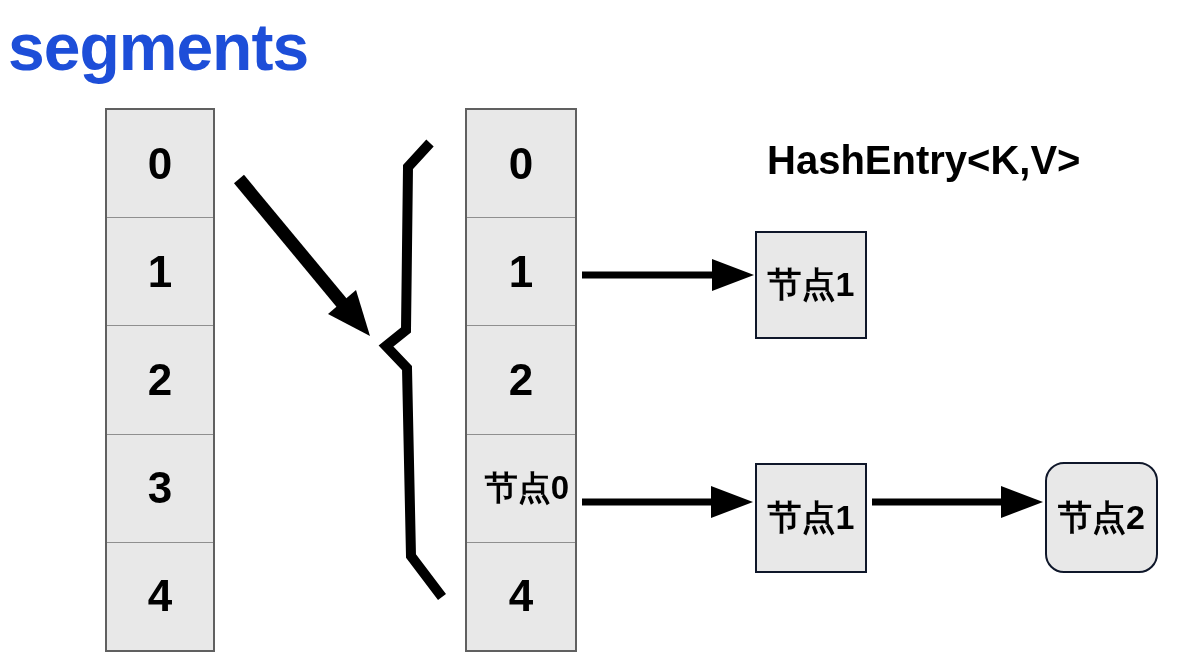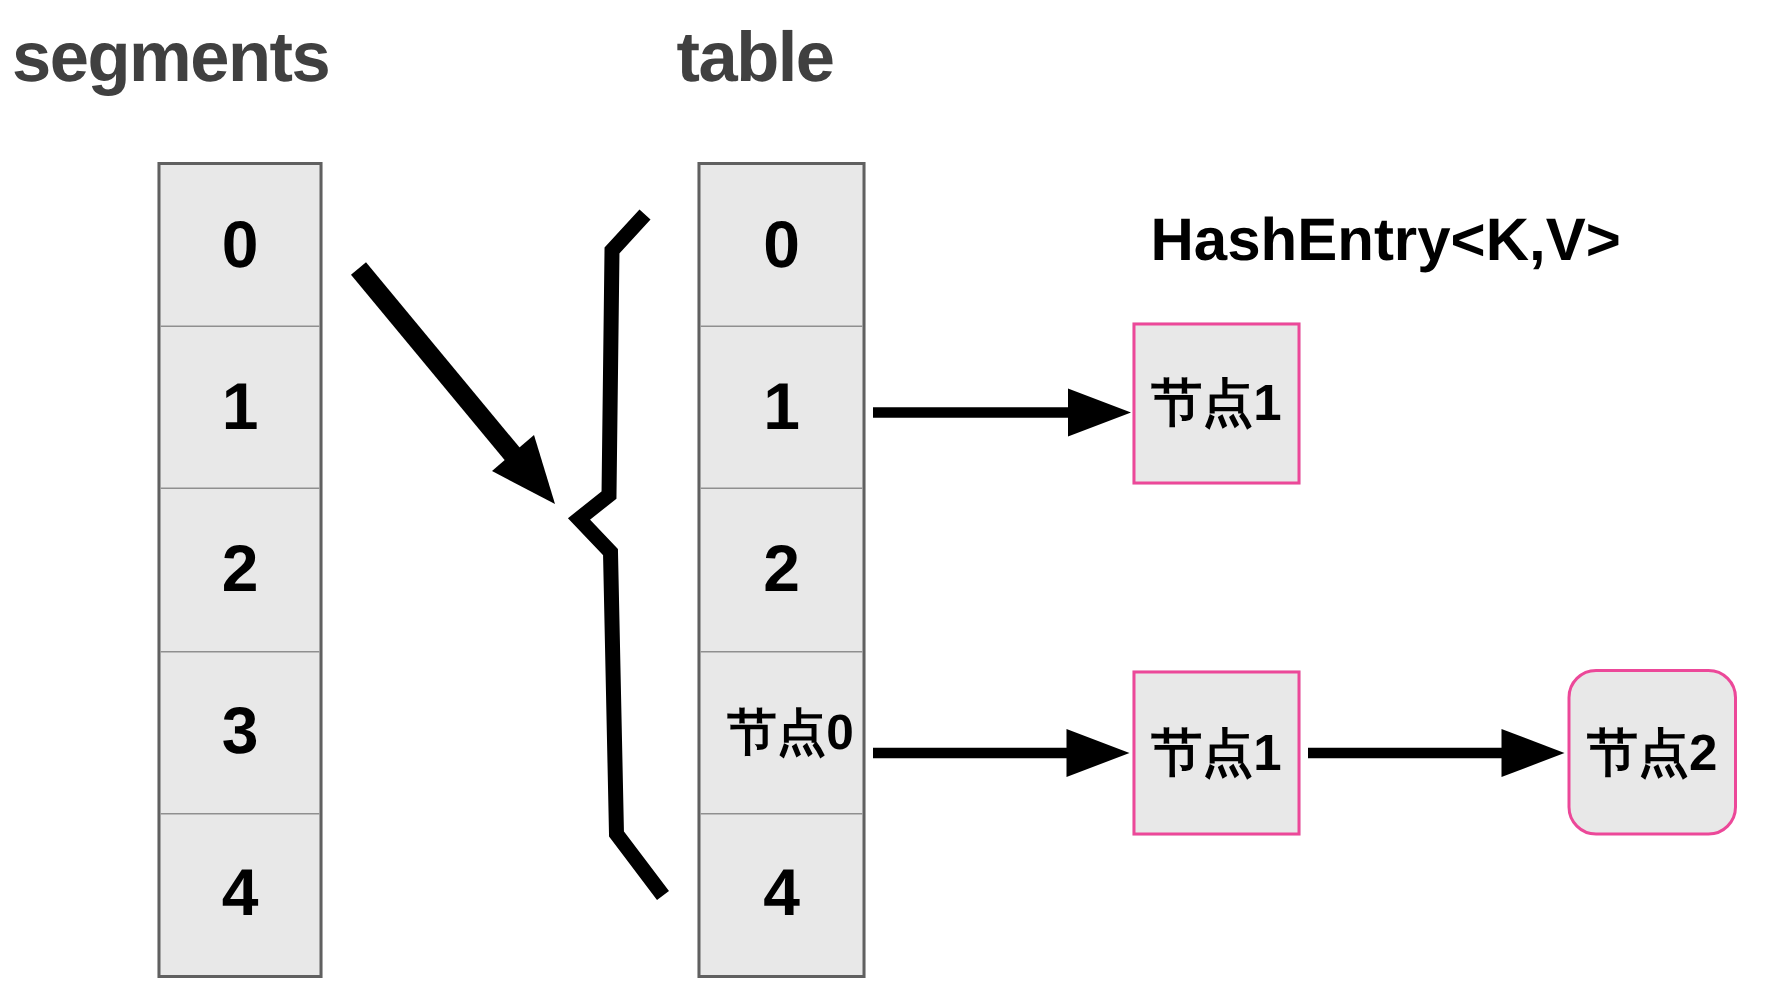--- a/index.html
+++ b/index.html
@@ -11,25 +11,25 @@
   .canvas {
     position: relative;
     width: 1188px;
     height: 664px;
     background: #ffffff;
     overflow: hidden;
     color: #000000;
   }
   .diagram-title {
     position: absolute;
-    font-size: 47px;
+    font-size: 66px;
     font-weight: 700;
     line-height: 1;
     letter-spacing: -1px;
-    color: #404040;
+    color: #1d4ed8;
     white-space: nowrap;
   }
   .title-segments { left: 8px;  top: 14px; }
   .title-table    { left: 451px; top: 14px; }
   .hash-entry-label {
     position: absolute;
     left: 727px;
     top: 138px;
     font-size: 40px;
     font-weight: 700;
@@ -57,28 +57,29 @@
     font-size: 44px;
     font-weight: 700;
     border-bottom: 1px solid #8f8f8f;
     white-space: nowrap;
   }
   .array-cell:last-child { border-bottom: none; }
   .array-cell.cjk { font-size: 33px; padding-left: 12px; }
   .node-box {
     position: absolute;
     background: #e8e8e8;
-    border: 2px solid #ec4899;
+    border: 2px solid #0f172a;
     box-sizing: border-box;
     display: flex;
     align-items: center;
     justify-content: center;
     font-size: 34px;
     font-weight: 700;
     white-space: nowrap;
+    margin-top: 16px;
   }
   .node-top-1 { left: 755px;  top: 215px; width: 112px; height: 108px; }
   .node-bot-1 { left: 755px;  top: 447px; width: 112px; height: 110px; }
   .node-bot-2 { left: 1045px; top: 446px; width: 113px; height: 111px; border-radius: 19px; }
   .overlay {
     position: absolute;
     left: 0; top: 0;
     width: 1188px;
     height: 664px;
     pointer-events: none;
@@ -86,21 +87,20 @@
   .stroke { stroke: #000000; fill: none; }
   .fill   { fill: #000000; stroke: none; }
 </style>
 </head>
 <body>
 
 <div class="canvas">
 
   <div class="diagram-title title-segments">segments</div>
 
-  <div class="diagram-title title-table">table</div>
 
   <div class="hash-entry-label">HashEntry&lt;K,V&gt;</div>
 
   <div class="array-col segments-col">
     <div class="array-cell">0</div>
     <div class="array-cell">1</div>
     <div class="array-cell">2</div>
     <div class="array-cell">3</div>
     <div class="array-cell">4</div>
   </div>

